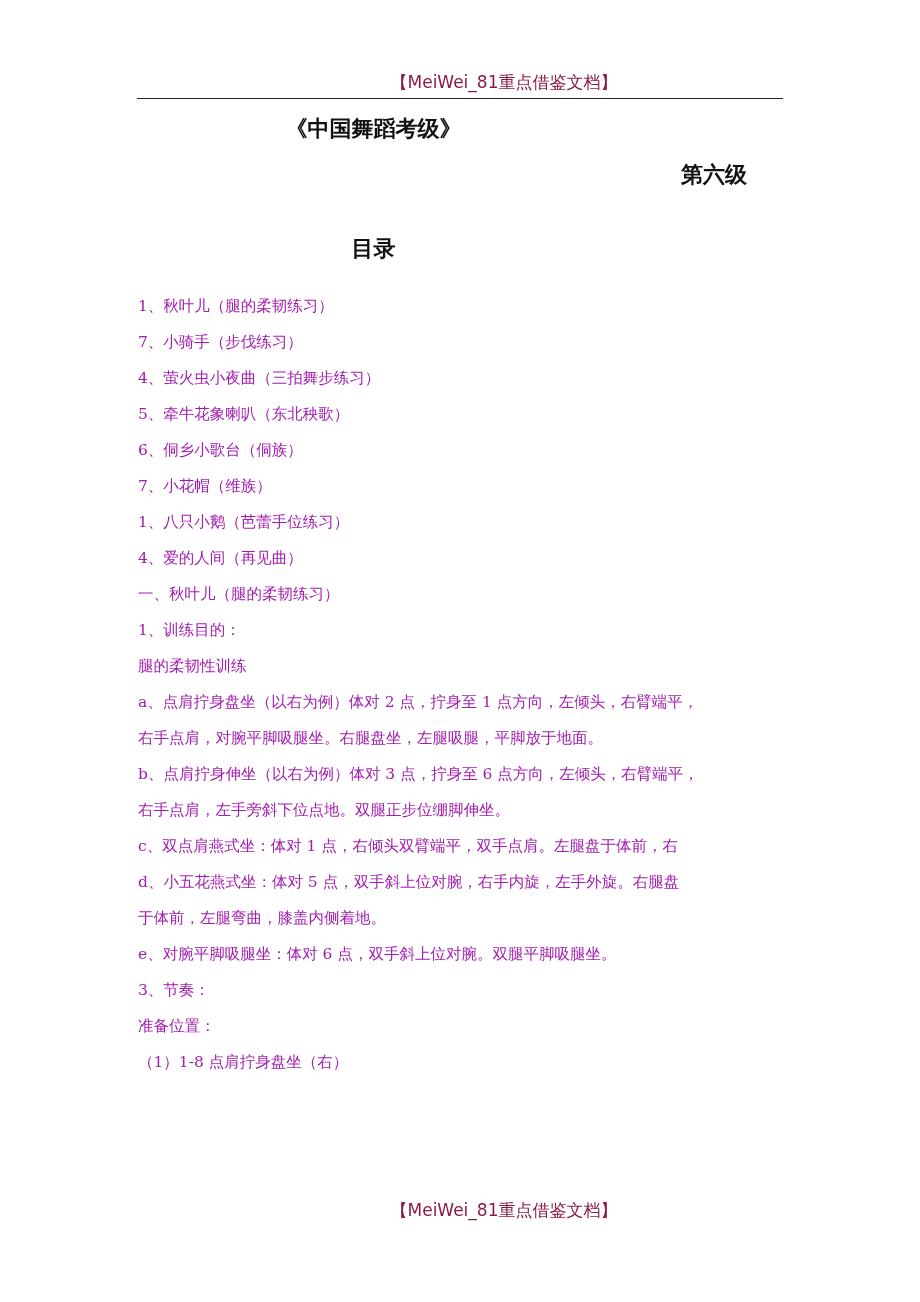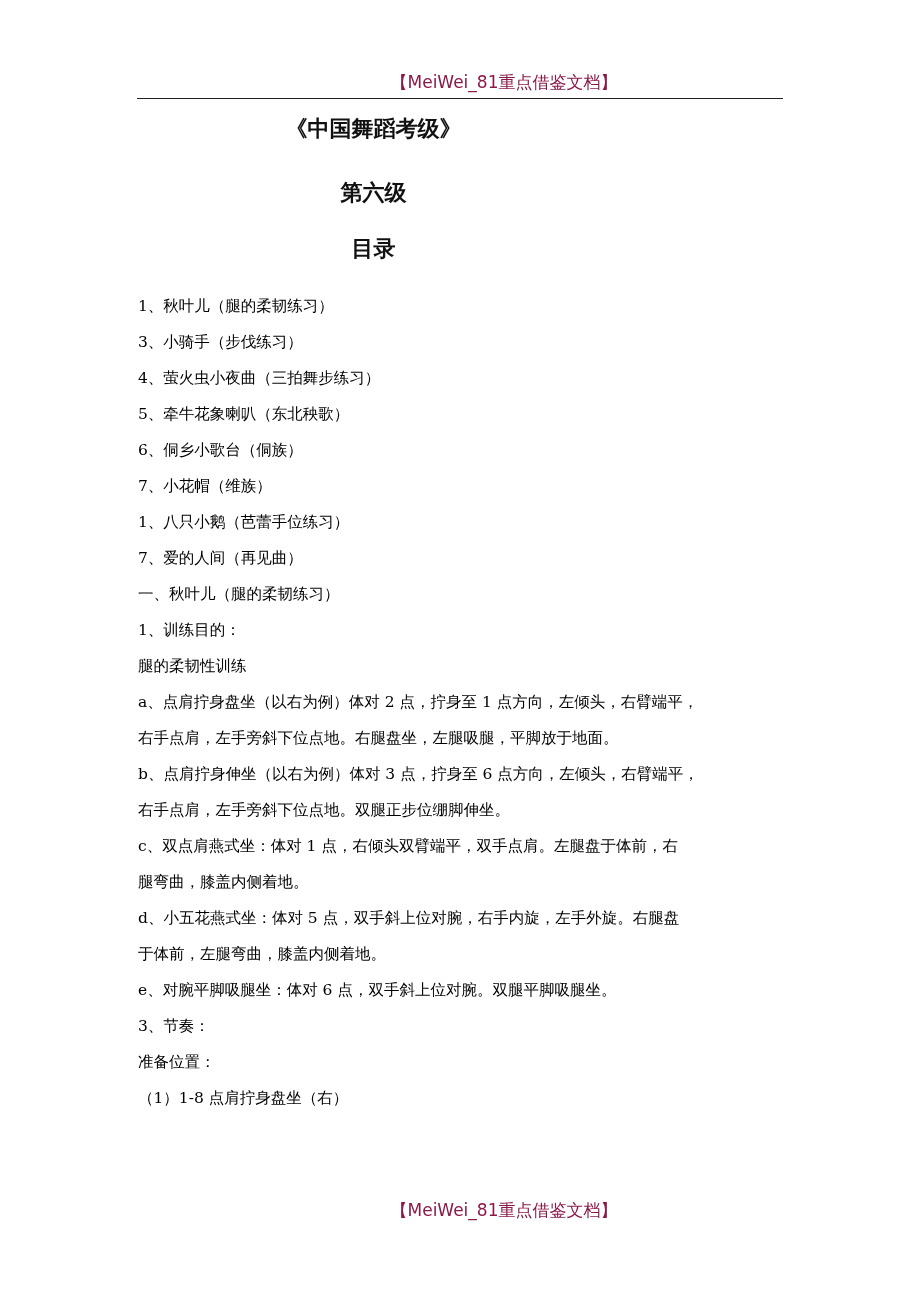--- a/index.html
+++ b/index.html
@@ -14,61 +14,60 @@
   .rule {
     position: absolute; left: 137px; width: 646px; top: 98px; height: 0;
     border-top: 1.5px solid #222;
   }
   .title {
     position: absolute; left: 0; width: 747px; text-align: center;
     font-family: "DejaVu Sans", "Liberation Sans", sans-serif;
     font-weight: bold; font-size: 22px; color: #111;
   }
   .t1 { top: 114px; }
-  .t2 { top: 178px; }
+  .t2 { top: 160px; text-align: right; }
   .t3 { top: 234px; }
   .body {
     position: absolute; left: 138px; top: 288px; width: 646px;
     font-family: "DejaVu Serif", "Liberation Serif", serif;
-    font-size: 15.5px; color: #000000; line-height: 36px;
+    font-size: 15.5px; color: #a21caf; line-height: 36px;
   }
   .line { white-space: nowrap; height: 36px; }
 </style>
 </head>
 <body>
 
 <div class="hdr top">【MeiWei_81重点借鉴文档】</div>
 <div class="rule"></div>
 
 <div class="title t1">《中国舞蹈考级》</div>
 <div class="title t2">第六级</div>
 <div class="title t3">目录</div>
 
 <div class="body">
   <div>
     <div class="line">1、秋叶儿（腿的柔韧练习）</div>
-    <div class="line">3、小骑手（步伐练习）</div>
+    <div class="line">7、小骑手（步伐练习）</div>
     <div class="line">4、萤火虫小夜曲（三拍舞步练习）</div>
     <div class="line">5、牵牛花象喇叭（东北秧歌）</div>
     <div class="line">6、侗乡小歌台（侗族）</div>
     <div class="line">7、小花帽（维族）</div>
     <div class="line">1、八只小鹅（芭蕾手位练习）</div>
-    <div class="line">7、爱的人间（再见曲）</div>
+    <div class="line">4、爱的人间（再见曲）</div>
   </div>
   <div>
     <div class="line">一、秋叶儿（腿的柔韧练习）</div>
     <div class="line">1、训练目的：</div>
     <div class="line">腿的柔韧性训练</div>
 
     <div class="line">a、点肩拧身盘坐（以右为例）体对 2 点，拧身至 1 点方向，左倾头，右臂端平，</div>
-    <div class="line">右手点肩，左手旁斜下位点地。右腿盘坐，左腿吸腿，平脚放于地面。</div>
+    <div class="line">右手点肩，对腕平脚吸腿坐。右腿盘坐，左腿吸腿，平脚放于地面。</div>
     <div class="line">b、点肩拧身伸坐（以右为例）体对 3 点，拧身至 6 点方向，左倾头，右臂端平，</div>
     <div class="line">右手点肩，左手旁斜下位点地。双腿正步位绷脚伸坐。</div>
     <div class="line">c、双点肩燕式坐：体对 1 点，右倾头双臂端平，双手点肩。左腿盘于体前，右</div>
-    <div class="line">腿弯曲，膝盖内侧着地。</div>
     <div class="line">d、小五花燕式坐：体对 5 点，双手斜上位对腕，右手内旋，左手外旋。右腿盘</div>
     <div class="line">于体前，左腿弯曲，膝盖内侧着地。</div>
     <div class="line">e、对腕平脚吸腿坐：体对 6 点，双手斜上位对腕。双腿平脚吸腿坐。</div>
 
     <div class="line">3、节奏：</div>
     <div class="line">准备位置：</div>
     <div class="line">（1）1-8 点肩拧身盘坐（右）</div>
   </div>
 </div>
 

